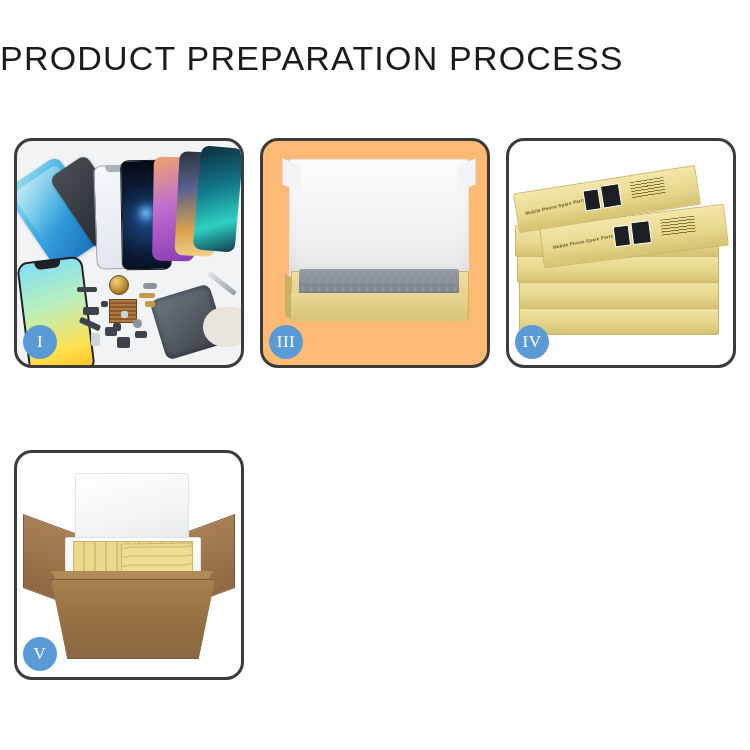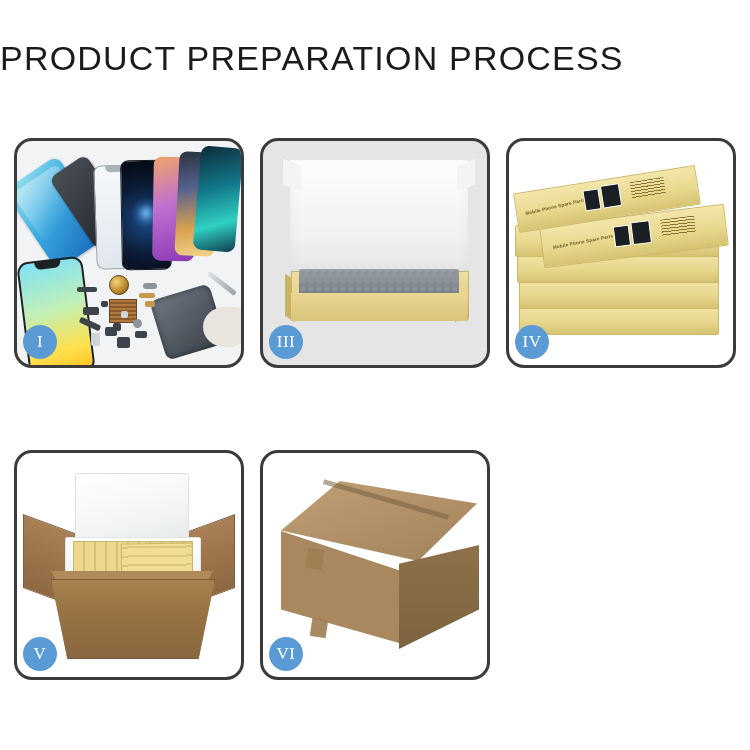--- a/index.html
+++ b/index.html
@@ -245,21 +245,21 @@
     background:#c99a52; border-radius:2px; opacity:.92;
   }
   .bubble-overlay {
     position:absolute; inset:0;
     background:
       radial-gradient(circle at 5px 5px, rgba(255,255,255,.62) 0 3.2px, rgba(255,255,255,.12) 3.4px 4.8px, rgba(0,0,0,0) 5.2px) 0 0/11px 11px;
     pointer-events:none;
   }
 
   
-  .p3 { background: #e5e5e5; text-decoration: underline; }
+  .p3 { background: #fdba74; text-decoration: underline; }
   .box3-lid {
     position: absolute; left: 26px; top: 18px;
     width: 178px; height: 118px;
     background: linear-gradient(180deg,#fdfdfd 0%, #f0f1f2 65%, #e2e4e6 100%);
     border: 1px solid #e3e5e7;
     border-radius: 2px;
     box-shadow: inset 0 -6px 12px rgba(0,0,0,.05);
   }
   .box3-lid::before {
     content:""; position:absolute; left:-8px; top:2px; width:18px; height:26px;
@@ -497,26 +497,15 @@
         <div class="v-foam-lid"></div>
         <div class="v-foam-base"></div>
         <div class="v-inner-boxes"></div>
         <div class="v-inner-boxes2"></div>
         <div class="v-carton-top"></div>
         <div class="v-carton"></div>
       </div>
       <div class="badge">V</div>
     </div>
 
-    <div class="panel p6">
-      <div class="panel-stage">
-        <div class="c6-top"></div>
-        <div class="c6-left"></div>
-        <div class="c6-right"></div>
-        <div class="c6-seam"></div>
-        <div class="c6-tape" style="left:44px;top:96px;width:16px;height:20px;transform:rotate(8deg);"></div>
-        <div class="c6-tape" style="left:48px;top:166px;width:16px;height:18px;transform:rotate(8deg);"></div>
-      </div>
-      <div class="badge">VI</div>
-    </div>
 
   </div>
 </div>
 
 </body></html>

